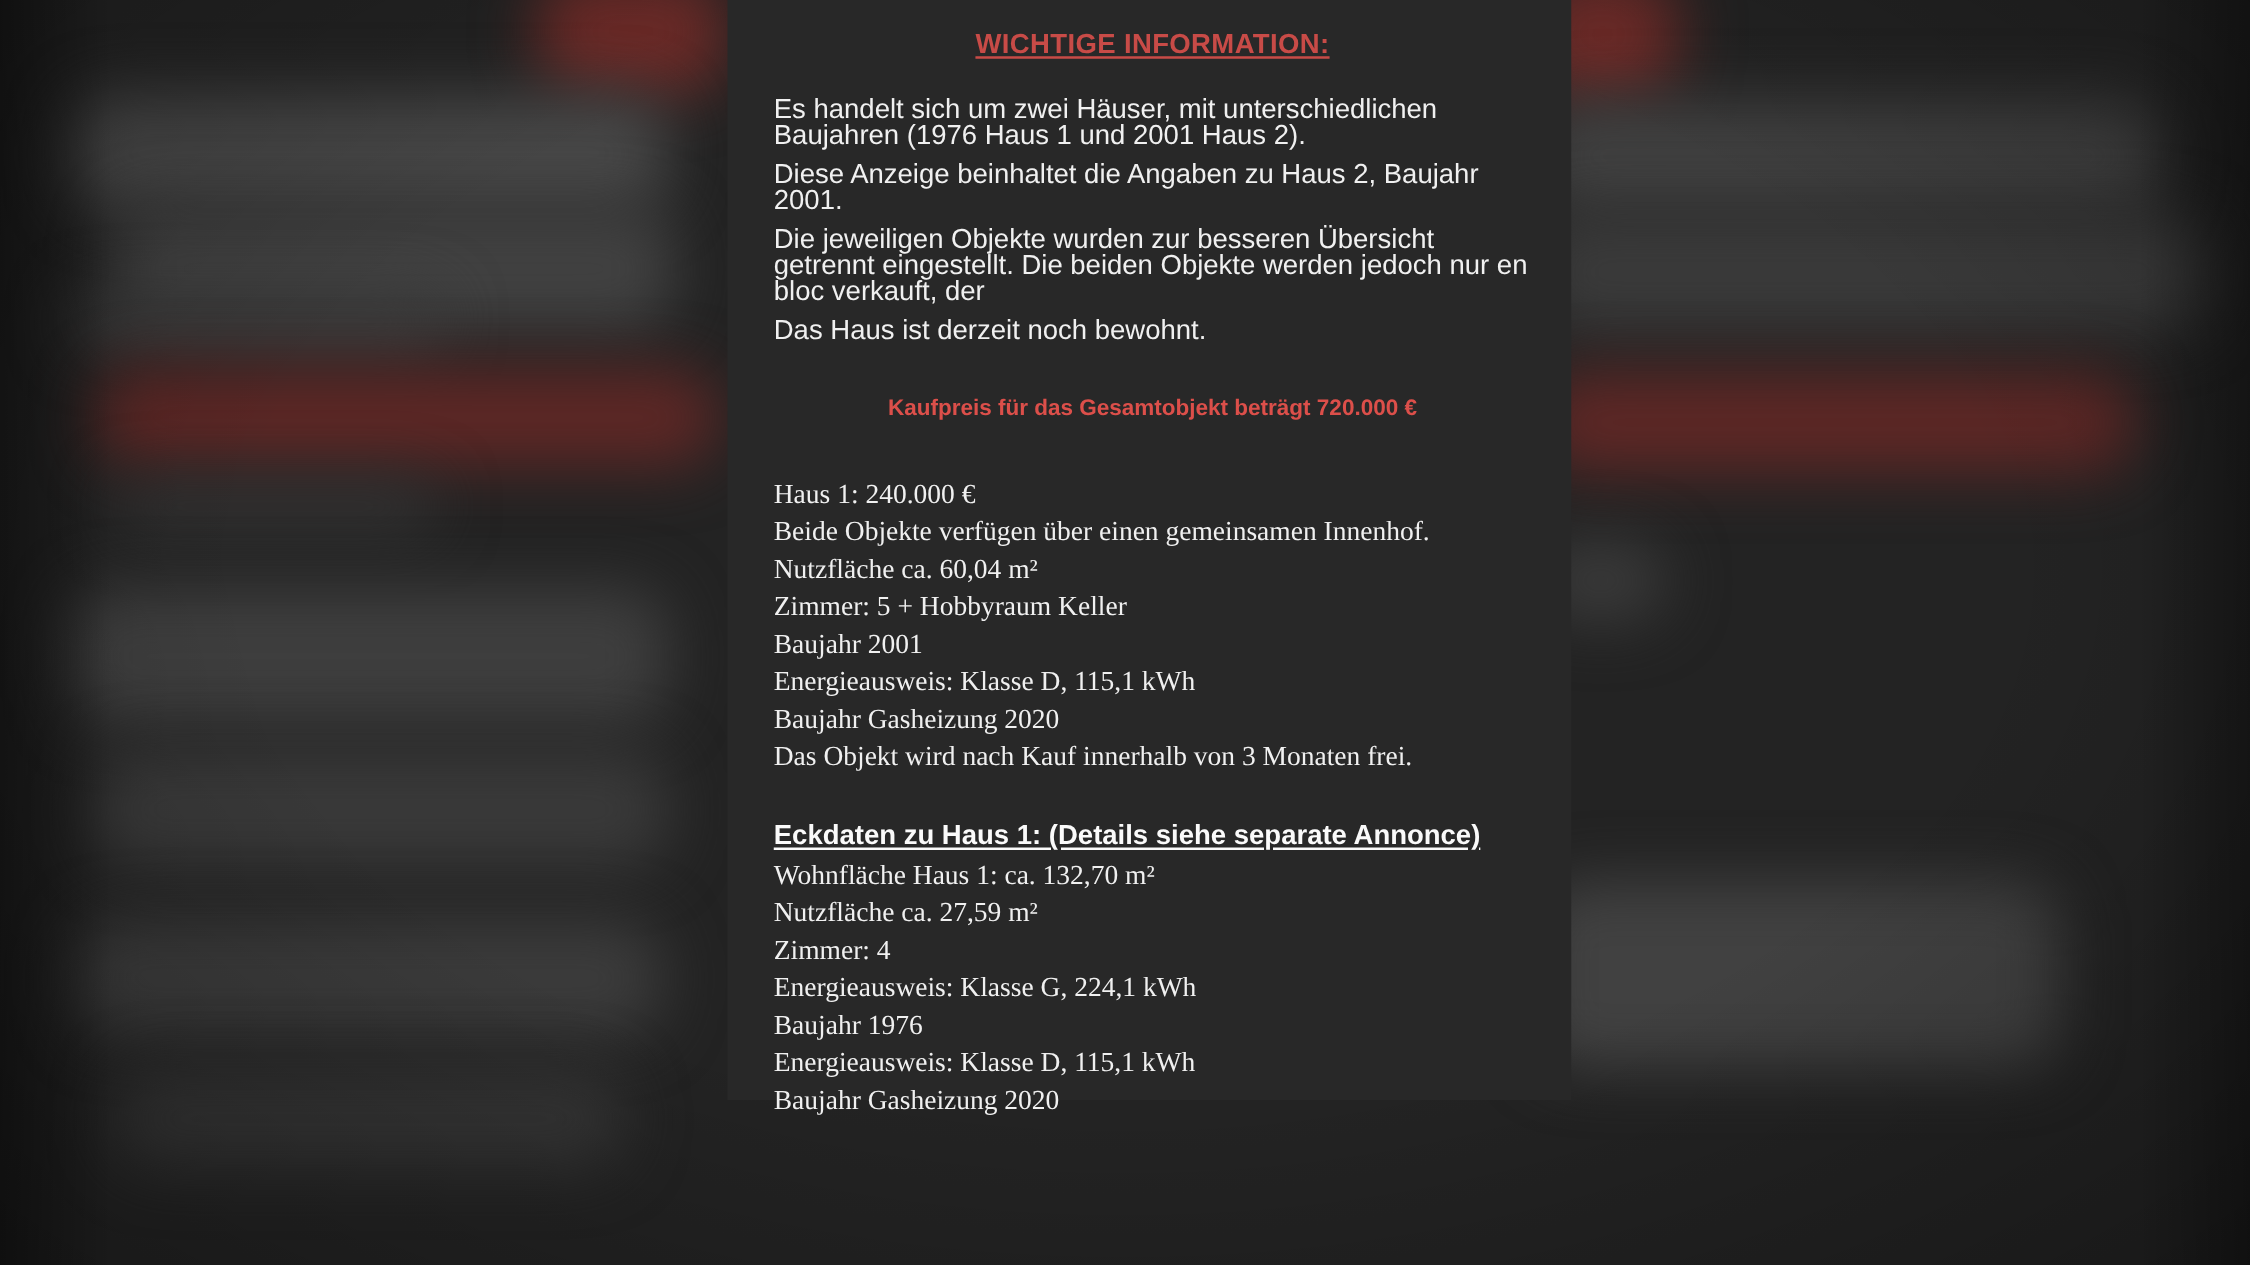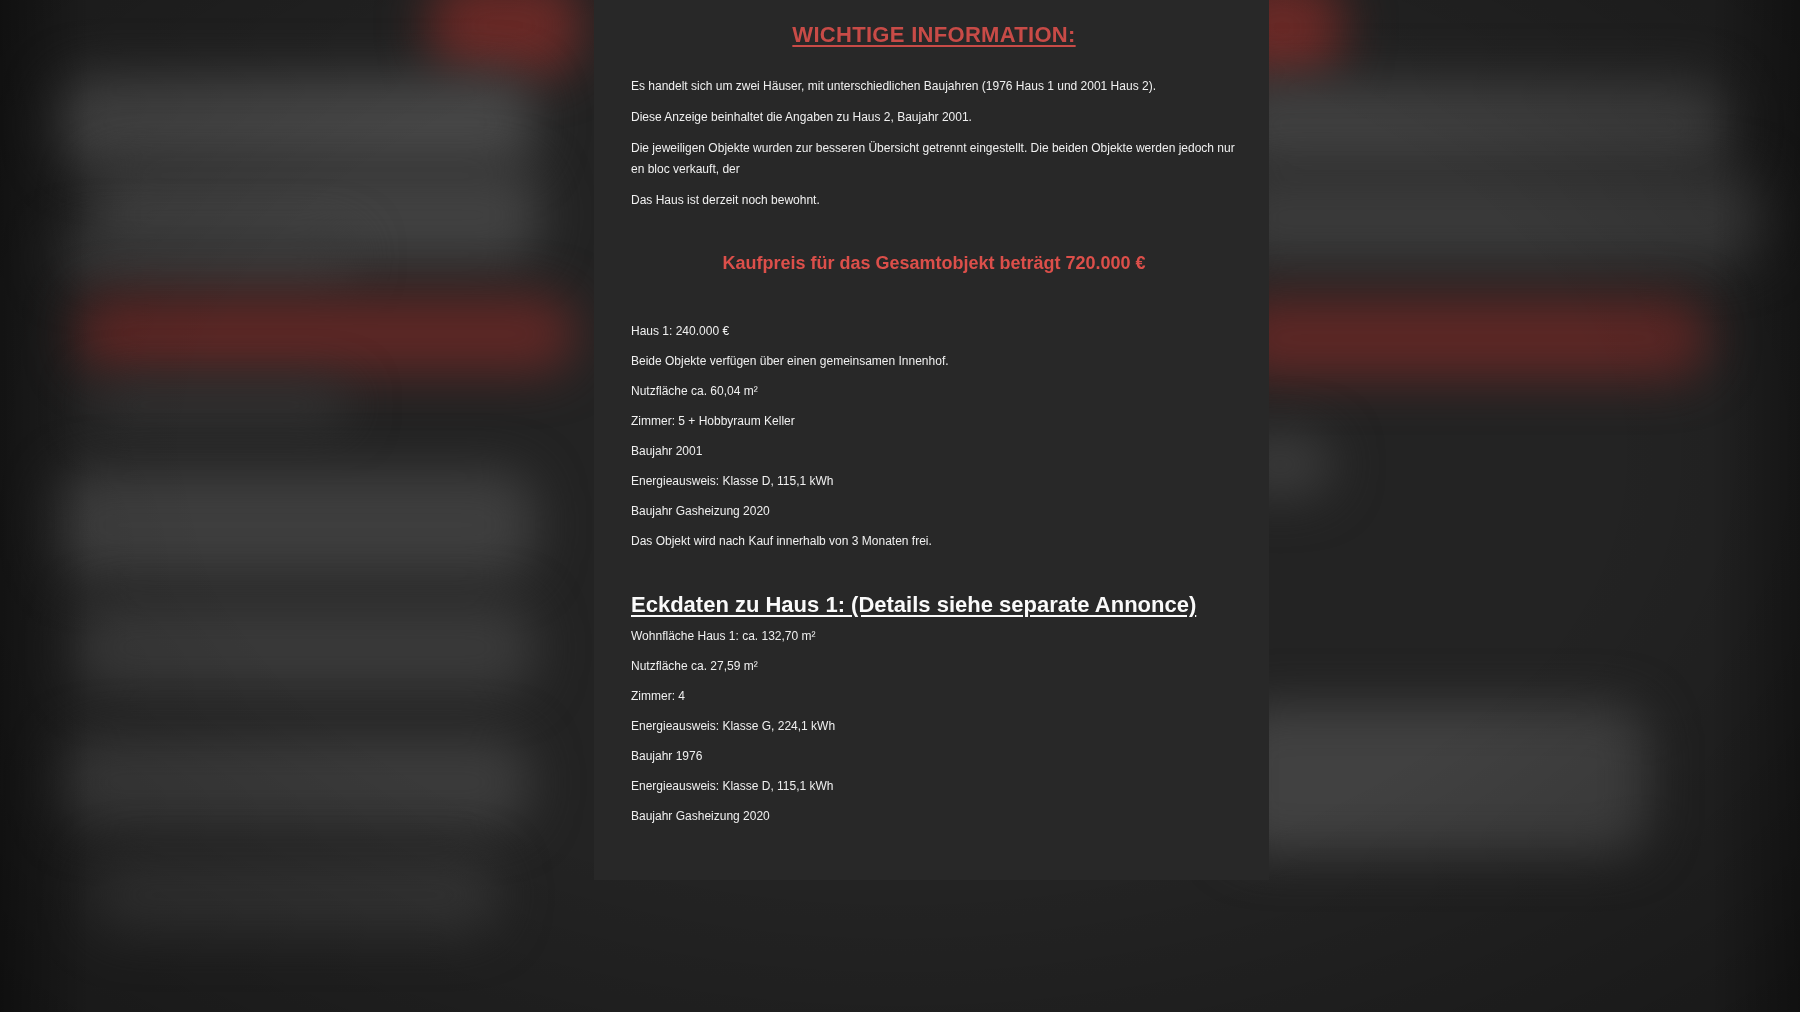--- a/index.html
+++ b/index.html
@@ -26,52 +26,52 @@
   }
   .vignette{
     position:absolute;inset:0;z-index:2;
     background:
       linear-gradient(90deg, rgba(0,0,0,.40) 0%, rgba(0,0,0,0) 5%, rgba(0,0,0,0) 95%, rgba(0,0,0,.35) 100%),
       radial-gradient(ellipse at 50% 45%, rgba(0,0,0,0) 55%, rgba(0,0,0,.30) 100%);
     pointer-events:none;
   }
   .panel{
     position:absolute;z-index:3;
-    left:594px;top:0;width:675px;height:880px;
+    left:582px;top:0;width:675px;height:880px;
     background:var(--panel-bg);
     padding:22px 32px 5px 37px;
     color:var(--text-color);
   }
   .panel h1{
     margin:0 0 28px 0;
     font-size:22px;line-height:26px;font-weight:bold;
     color:var(--title-red);
     text-align:center;
     text-decoration:underline;
     text-underline-offset:3px;
     letter-spacing:.3px;
   }
   .panel p{
     margin:0 0 10px 0;
-    font-size:12px;line-height:21px;
+    font-size:22px;line-height:21px;
   }
   .price{
     margin:38px 0 44px 0;
     font-size:18px;line-height:28px;font-weight:bold;
     color:var(--price-red);
     text-align:center;
   }
   .panel h2{
     margin:40px 0 8px 0;
     font-size:22px;line-height:26px;font-weight:bold;
     color:var(--heading-white);
     text-decoration:underline;
     text-underline-offset:3px;
   }
-  .panel .line{margin-bottom:9px;}
+  .panel .line{margin-bottom:9px;font-family:Liberation Serif, serif;}
 </style>
 </head>
 <body>
 
 <div class="screen">
 
   <div>
     <div class="blob" style="left:430px;top:-25px;width:150px;height:100px;background:#6e2b28;"></div>
     <div class="blob" style="left:55px;top:75px;width:480px;height:95px;background:#474747;"></div>
     <div class="blob" style="left:90px;top:165px;width:450px;height:100px;background:#414141;"></div>

